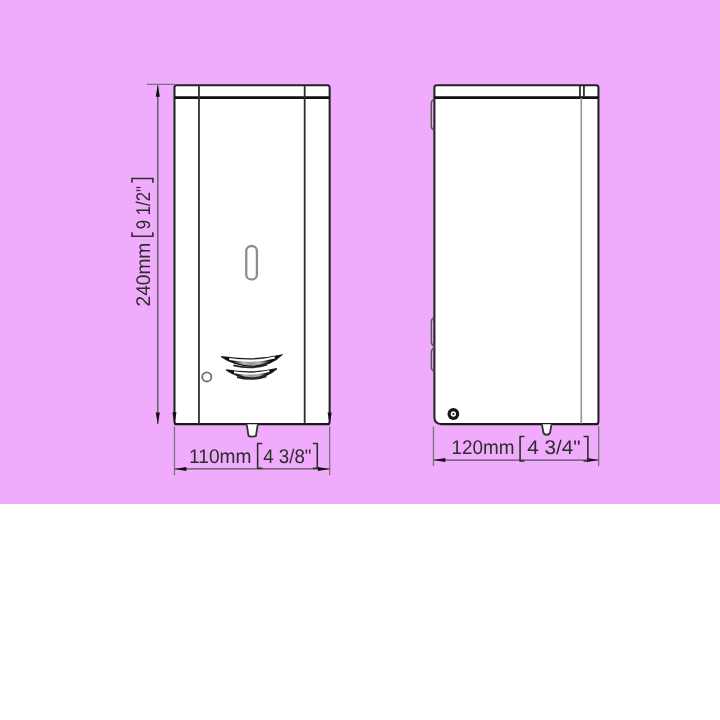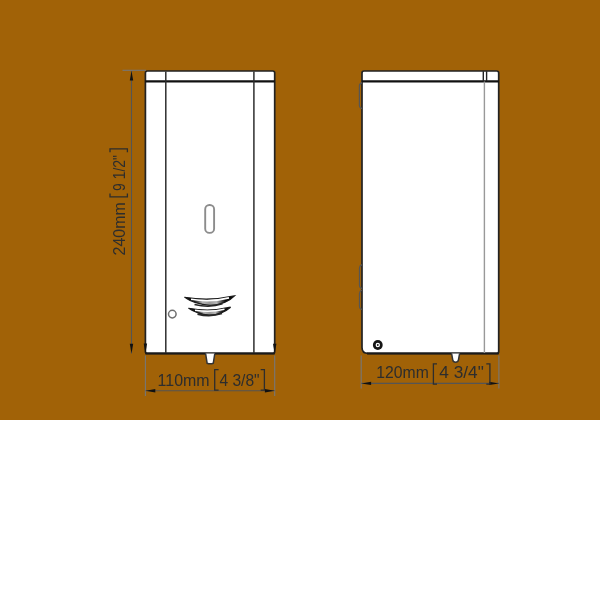--- a/index.html
+++ b/index.html
@@ -1,16 +1,16 @@
 <!DOCTYPE html>
 <html><head>
 <meta charset="utf-8">
 <style>
   html,body{margin:0;padding:0;background:#ffffff;}
-  #page{width:600px;height:420px;position:relative;background:#a16207;}
+  #page{width:600px;height:420px;position:relative;background:#f0abfc;}
   svg{position:absolute;top:0;left:0;}
   text{font-family:"Liberation Sans", sans-serif;fill:#2d2d2d;}
 </style>
 </head>
 <body>
 <div id="page">
 <svg width="600" height="600" viewBox="0 0 600 600">
   <defs>
     <linearGradient id="lens" x1="0" y1="0" x2="1" y2="0">
       <stop offset="0" stop-color="#000"></stop>

